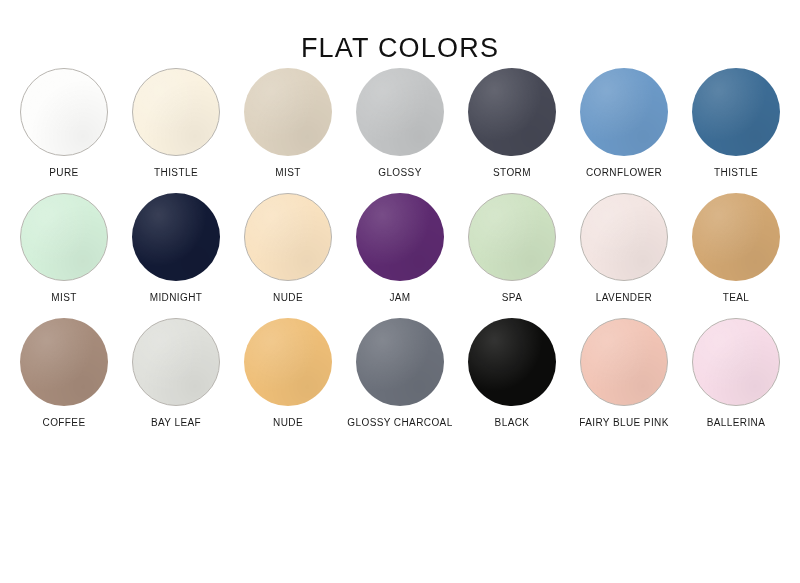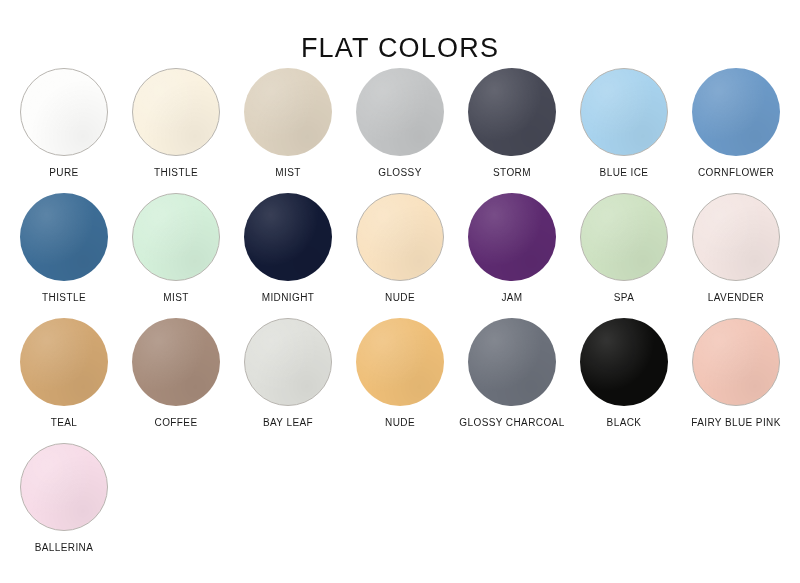--- a/index.html
+++ b/index.html
@@ -94,24 +94,20 @@
     </div>
     <div class="swatch-cell">
       <div class="swatch-circle" style="background-color: rgb(195, 197, 198);"></div>
       <div class="swatch-label">GLOSSY</div>
     </div>
     <div class="swatch-cell">
       <div class="swatch-circle" style="background-color: rgb(71, 73, 86);"></div>
       <div class="swatch-label">STORM</div>
     </div>
     <div class="swatch-cell">
-      <div class="swatch-circle ringed" style="background-color: rgb(168, 211, 238);"></div>
-      <div class="swatch-label">BLUE ICE</div>
-    </div>
-    <div class="swatch-cell">
       <div class="swatch-circle" style="background-color: rgb(108, 154, 200);"></div>
       <div class="swatch-label">CORNFLOWER</div>
     </div>
     <div class="swatch-cell">
       <div class="swatch-circle" style="background-color: rgb(61, 109, 150);"></div>
       <div class="swatch-label">THISTLE</div>
     </div>
     <div class="swatch-cell">
       <div class="swatch-circle ringed" style="background-color: rgb(212, 240, 218);"></div>
       <div class="swatch-label">MIST</div>

